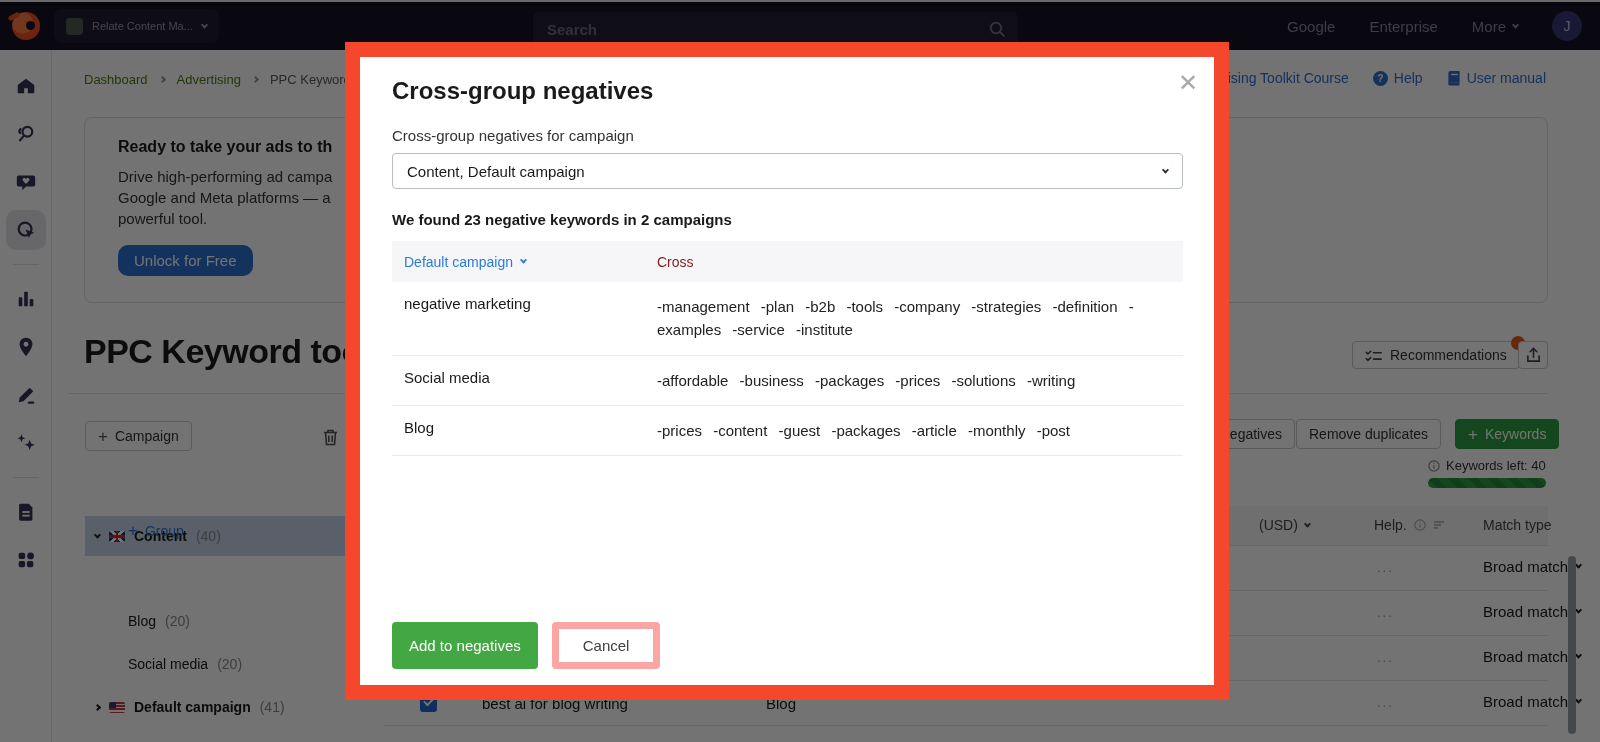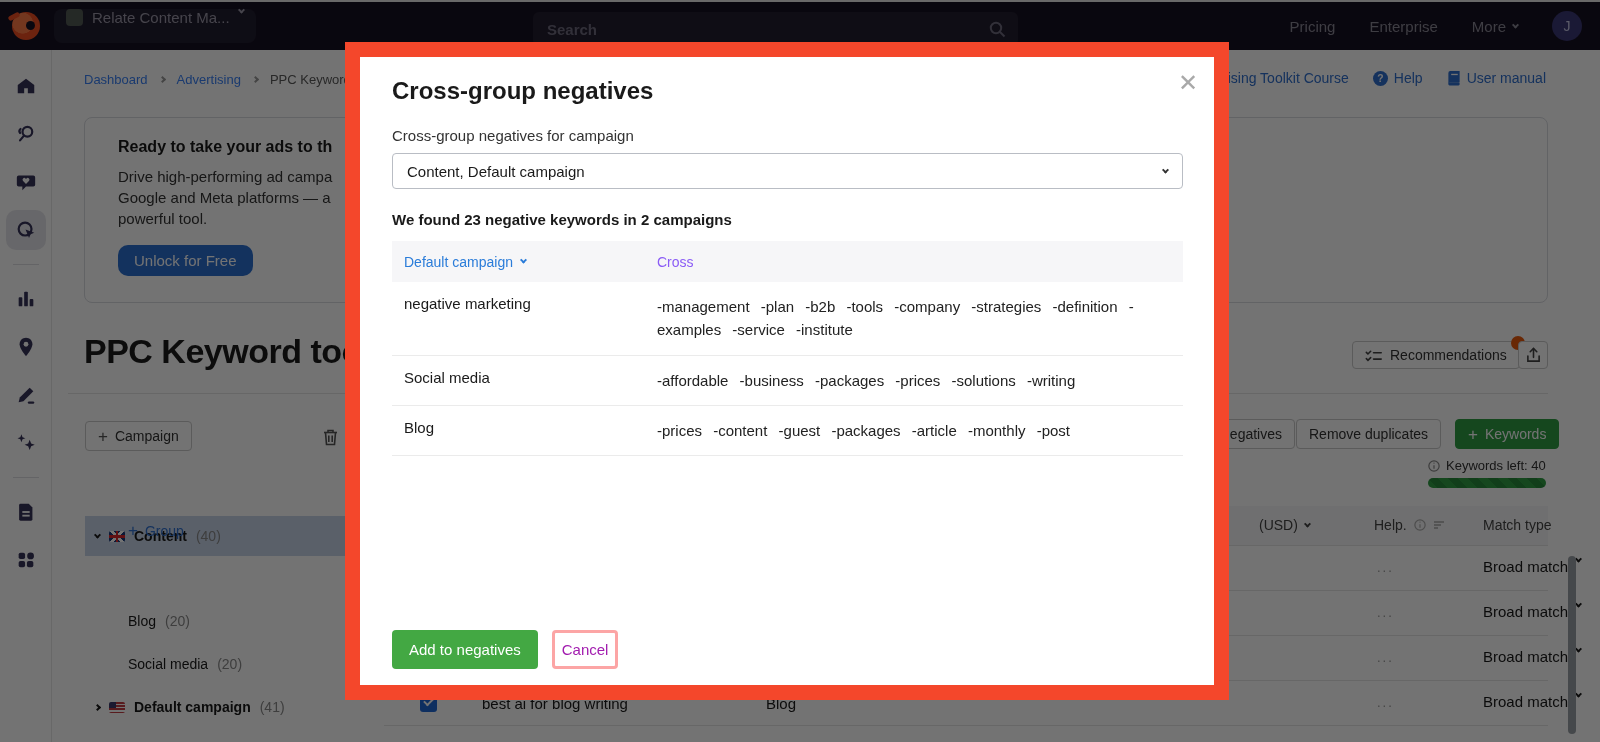--- a/index.html
+++ b/index.html
@@ -9,39 +9,39 @@
 
   
   .topstrip{left:0;top:0;width:1600px;height:2px;background:#e9e9e9;z-index:3;}
 
   
   .topbar{left:0;top:2px;width:1600px;height:48px;background:#161122;z-index:2;display:flex;align-items:center;}
   .logo{width:28px;height:28px;margin-left:12px;border-radius:50%;
         background:radial-gradient(circle at 38% 40%, #ff7a45 0 42%, #f04e23 44%);position:relative;}
   .logo::after{content:"";position:absolute;right:5px;top:9px;width:9px;height:9px;border-radius:50%;background:#161122;}
   .logo::before{content:"";position:absolute;left:-4px;top:2px;width:12px;height:5px;border-radius:4px;background:#f04e23;transform:rotate(-28deg);}
-  .proj{display:flex;gap:9px;height:34px;margin-left:14px;padding:0 12px;background:#211d2f;border:none;border-radius:8px;color:#9b98a8;font-size:15px;cursor:pointer;}
+  .proj{display:flex;align-items:center;gap:9px;height:34px;margin-left:14px;padding:0 12px;background:#211d2f;border:none;border-radius:8px;color:#9b98a8;font-size:11px;cursor:pointer;}
   .proj-ic{width:17px;height:17px;border-radius:4px;background:#535b55;}
   .search{position:absolute;left:533px;top:10px;width:485px;height:34px;background:#221e30;border-radius:6px;display:flex;align-items:center;color:#6f6b7e;font-size:15px;font-weight:bold;}
   .search span{padding-left:14px;flex:1;}
   .search svg{margin-right:12px;}
   .nav-right{position:absolute;right:18px;top:0;height:48px;display:flex;align-items:center;gap:34px;color:#8b8896;font-size:15px;}
   .nav-right a{color:#8b8896;text-decoration:none;display:flex;align-items:center;gap:7px;cursor:pointer;}
   .avatar{width:30px;height:30px;border-radius:50%;background:#3b3875;color:#c9cbe8;font-size:14px;display:flex;align-items:center;justify-content:center;}
 
   
   .sidebar{left:0;top:50px;width:52px;height:692px;background:#fff;border-right:1px solid #e6e6e6;z-index:1;display:flex;flex-direction:column;align-items:center;padding-top:16px;}
   .sbi{width:40px;height:40px;border-radius:10px;display:flex;align-items:center;justify-content:center;color:#37335a;margin-bottom:8px;cursor:pointer;}
   .sbi.active{background:rgba(55,51,90,0.13);}
   .sdiv{width:26px;height:1px;background:#dedee2;margin:6px 0 14px 0;}
 
   
   .main{left:52px;top:50px;width:1548px;height:692px;background:#fff;}
   .crumbs{position:absolute;left:32px;top:22px;display:flex;align-items:center;gap:12px;font-size:13px;color:#595959;}
-  .crumbs a{color:#3b82f6;text-decoration:none;cursor:pointer;}
+  .crumbs a{color:#4d7c0f;text-decoration:none;cursor:pointer;}
   .hlinks{position:absolute;right:54px;top:20px;display:flex;align-items:center;gap:24px;font-size:14px;color:#2f6fce;}
   .hlinks a{color:#2f6fce;text-decoration:none;display:flex;align-items:center;gap:6px;cursor:pointer;white-space:nowrap;}
   .promo{position:absolute;left:32px;top:67px;width:1464px;height:186px;border:1px solid #d9dbe0;border-radius:8px;background:#fff;padding:20px 0 0 33px;overflow:hidden;}
   .promo h3{font-size:16px;color:#1a1a1a;margin-bottom:10px;white-space:nowrap;}
   .promo p{font-size:15px;line-height:21px;color:#333;white-space:nowrap;}
   .cta{margin-top:16px;display:inline-block;background:#2a6fd1;color:#fff;font-size:15px;border:none;border-radius:10px;padding:7px 16px;cursor:pointer;}
   .ptitle{position:absolute;left:32px;top:282px;font-size:34px;font-weight:600;color:#1b1b1b;letter-spacing:-.5px;white-space:nowrap;}
   .hdiv{position:absolute;left:16px;top:343px;width:1480px;height:1px;background:#e4e4e4;}
 
   
@@ -78,21 +78,21 @@
   .kw-btn .plus{color:#fff;}
   .kwleft{position:absolute;left:1376px;top:408px;display:flex;align-items:center;gap:6px;font-size:13px;color:#333;}
   .kwbar{position:absolute;left:1376px;top:428px;width:118px;height:10px;border-radius:5px;background:repeating-linear-gradient(45deg,#2f9e44 0 7px,#27893b 7px 14px);}
 
   
   .bt-head{position:absolute;left:332px;top:456px;width:1164px;height:40px;background:#f7f7f8;border-bottom:1px solid #e4e4e4;font-size:14px;color:#444;}
   .bt-head .cell{position:absolute;top:11px;display:flex;align-items:center;gap:7px;white-space:nowrap;}
   .bt-rows{position:absolute;left:332px;top:496px;width:1164px;}
   .bt-row{position:relative;height:45px;border-bottom:1px solid #e4e4e4;}
   .bt-row .dots{position:absolute;left:993px;top:14px;color:#9a9a9a;font-size:13px;letter-spacing:2px;}
-  .bt-row .match{position:absolute;left:1099px;top:12px;font-size:15px;color:#1a1a1a;display:flex;gap:8px;cursor:pointer;white-space:nowrap;}
+  .bt-row .match{position:absolute;left:1099px;top:12px;font-size:15px;color:#1a1a1a;display:flex;align-items:center;gap:8px;cursor:pointer;white-space:nowrap;}
   .bt-row .cbx{position:absolute;left:36px;top:14px;}
   .bt-row .kwtext{position:absolute;left:74px;top:14px;font-size:15px;color:#1a1a1a;white-space:nowrap;margin-left:24px;}
   .bt-row .grptext{position:absolute;left:382px;top:14px;font-size:15px;color:#1a1a1a;}
   .cbx{width:17px;height:17px;border-radius:3px;background:#2168d6;position:relative;cursor:pointer;}
   .cbx::after{content:"";position:absolute;left:4px;top:3px;width:7px;height:4px;border-left:2px solid #fff;border-bottom:2px solid #fff;transform:rotate(-45deg);}
   .sb-thumb{position:absolute;left:1516px;top:506px;width:8px;height:178px;border-radius:4px;background:#9aa0a6;}
 
   
   .dim{left:0;top:0;width:1600px;height:742px;background:rgba(0,0,0,0.55);z-index:5;}
 
@@ -101,27 +101,27 @@
   .modal{position:relative;width:100%;height:100%;background:#fff;padding:20px 31px 0 32px;}
   .mclose{position:absolute;top:14px;right:16px;font-size:24px;color:#a9a9a9;line-height:1;cursor:pointer;font-weight:400;}
   .mtitle{font-size:24px;font-weight:700;color:#1a1a1a;margin-bottom:22px;}
   .mlabel{font-size:15px;color:#333;margin-bottom:9px;}
   .mselect{width:791px;height:36px;border:1px solid #b9bdc4;border-radius:4px;display:flex;align-items:center;padding:6px 14px;font-size:15px;color:#1a1a1a;cursor:pointer;background:#fff;}
   .mselect .chv{margin-left:auto;color:#333;}
   .mfound{font-size:15px;font-weight:700;color:#1a1a1a;margin:22px 0 13px 0;}
   .mtable{width:791px;font-size:15px;}
   .mth{display:flex;background:#f6f6f8;height:41px;align-items:center;font-size:14px;}
   .mth .c1{width:265px;padding-left:12px;color:#2a7cd9;display:flex;align-items:center;gap:8px;cursor:pointer;}
-  .mth .c2{color:#8b5cf6;text-align:center;}
+  .mth .c2{color:#7f1d1d;text-align:center;}
   .mtr{display:flex;border-bottom:1px solid #ebebeb;padding:13px 0;}
   .mtr .c1{width:265px;padding-left:12px;color:#1a1a1a;flex:0 0 auto;}
   .mtr .c2{flex:1;color:#222;word-spacing:7px;line-height:1.55;padding-right:6px;}
   .mfoot{position:absolute;left:32px;bottom:16px;display:flex;gap:14px;}
   .badd{background:#43a843;color:#fff;border:none;border-radius:4px;font-size:15px;padding:9px 17px;cursor:pointer;}
-  .bcancel{background:#fff;color:#a21caf;border:3px solid #fca5a5;border-radius:4px;font-size:15px;padding:8px 7px;cursor:pointer;}
+  .bcancel{background:#fff;color:#404040;border:7px solid #fca5a5;border-radius:4px;font-size:15px;padding:8px 24px;cursor:pointer;}
 
   svg{display:block;}
   .nowrap{white-space:nowrap;}
 </style>
 </head>
 <body>
 
 <div id="app">
 
   <div class="abs topstrip"></div>
@@ -134,21 +134,21 @@
       <span class="chv sm"></span>
     </button>
     <div class="search">
       <span>Search</span>
       <svg width="17" height="17" viewBox="0 0 17 17" fill="none" stroke="#6f6b7e" stroke-width="2">
           <circle cx="7" cy="7" r="5.2"></circle>
           <line x1="11" y1="11" x2="15.5" y2="15.5"></line>
         </svg>
     </div>
     <div class="nav-right">
-      <a>Pricing</a>
+      <a>Google</a>
       <a>Enterprise</a>
       <a>
           <span>More</span>
           <span class="chv sm"></span>
         </a>
       <div class="avatar">J</div>
     </div>
   </div>
 
   <div class="abs sidebar">

